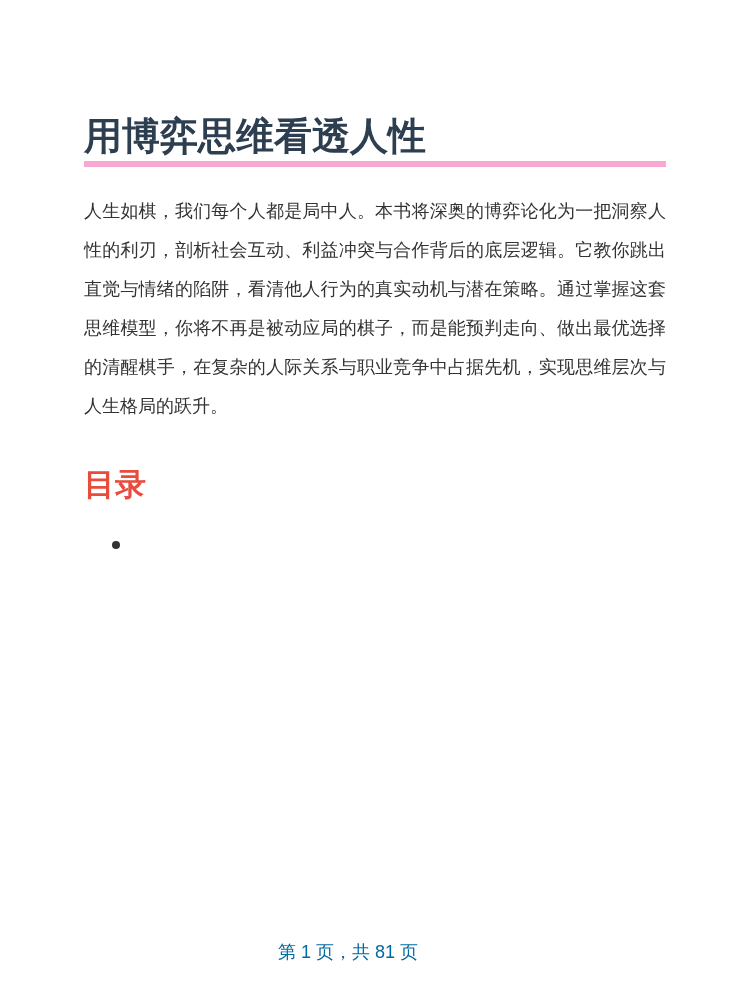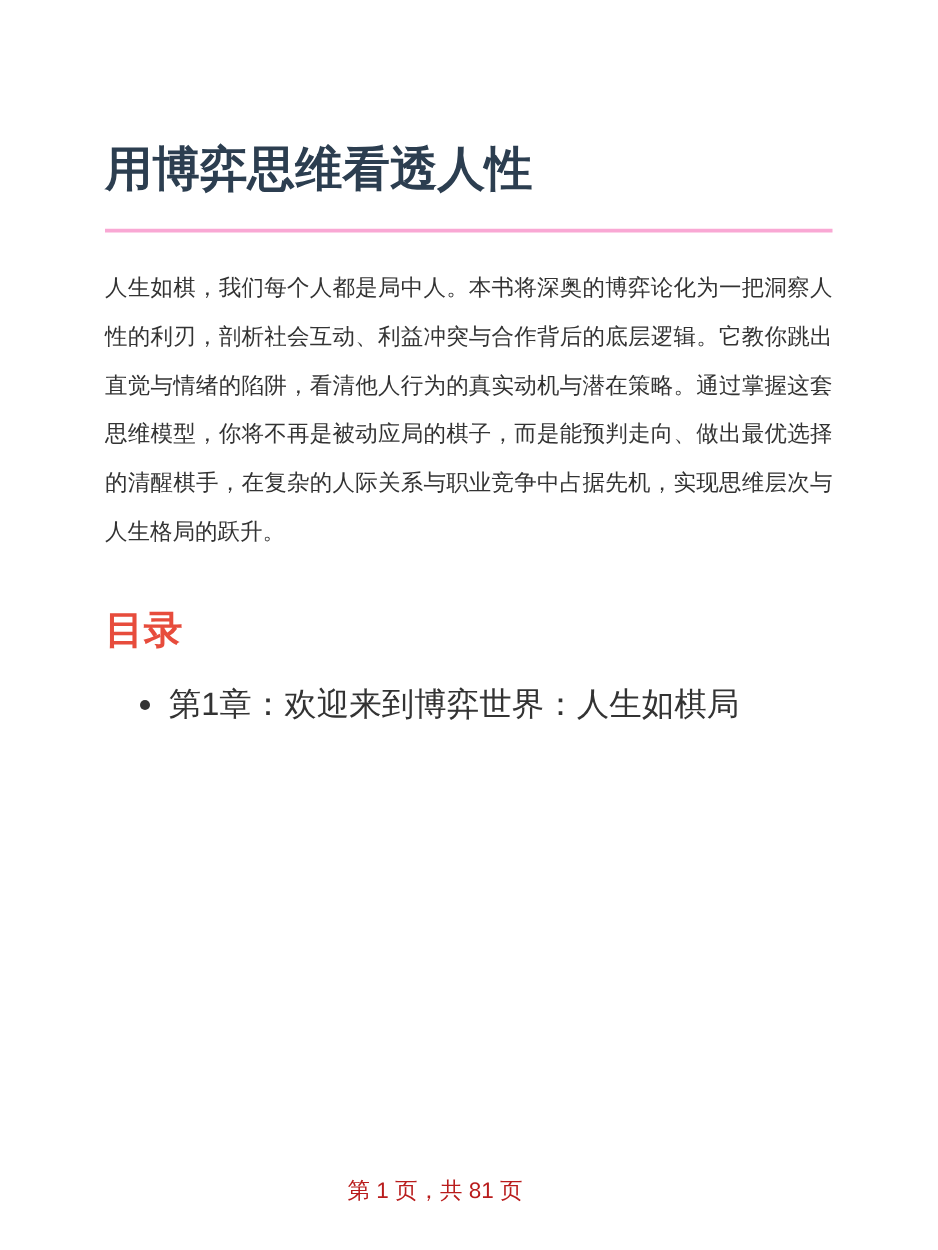--- a/index.html
+++ b/index.html
@@ -14,26 +14,25 @@
     background: #ffffff;
     box-sizing: border-box;
     padding: 0 84px;
     overflow: hidden;
     font-family: "Liberation Sans", "DejaVu Sans", sans-serif;
     color: #333333;
   }
   .doc-title {
     margin: 0;
     padding-top: 113px;
-    padding-bottom: 22px;
     font-size: 38px;
     line-height: 1.25;
     font-weight: 700;
     color: #2c3e50;
-    border-bottom: 3px solid #f9a8d4;
+    border-bottom: 6px solid #f9a8d4;
   }
   .section-heading {
     margin: 32px 0 0 0;
     font-size: 31px;
     line-height: 1.25;
     font-weight: 700;
     color: #e74c3c;
   }
   .toc-heading {
     margin-top: 40px;
@@ -68,36 +67,35 @@
     margin-top: 7px;
   }
   .page-footer {
     position: absolute;
     left: 0;
     top: 942px;
     width: 696px;
     text-align: center;
     font-size: 18px;
     line-height: 1.2;
-    color: #b91c1c;
+    color: #0369a1;
   }
 </style>
 </head>
 <body>
 
 <div class="page">
 
   <h1 class="doc-title">用博弈思维看透人性</h1>
 
 
   <p class="summary-text">人生如棋，我们每个人都是局中人。本书将深奥的博弈论化为一把洞察人性的利刃，剖析社会互动、利益冲突与合作背后的底层逻辑。它教你跳出直觉与情绪的陷阱，看清他人行为的真实动机与潜在策略。通过掌握这套思维模型，你将不再是被动应局的棋子，而是能预判走向、做出最优选择的清醒棋手，在复杂的人际关系与职业竞争中占据先机，实现思维层次与人生格局的跃升。</p>
 
   <h2 class="section-heading toc-heading">目录</h2>
 
   <ul class="toc-list">
     <li class="toc-chapter">
-      <span>第1章：欢迎来到博弈世界：人生如棋局</span>
     </li>
   </ul>
 
   <div class="page-footer">第 1 页，共 81 页</div>
 
 </div>
 
 </body></html>

